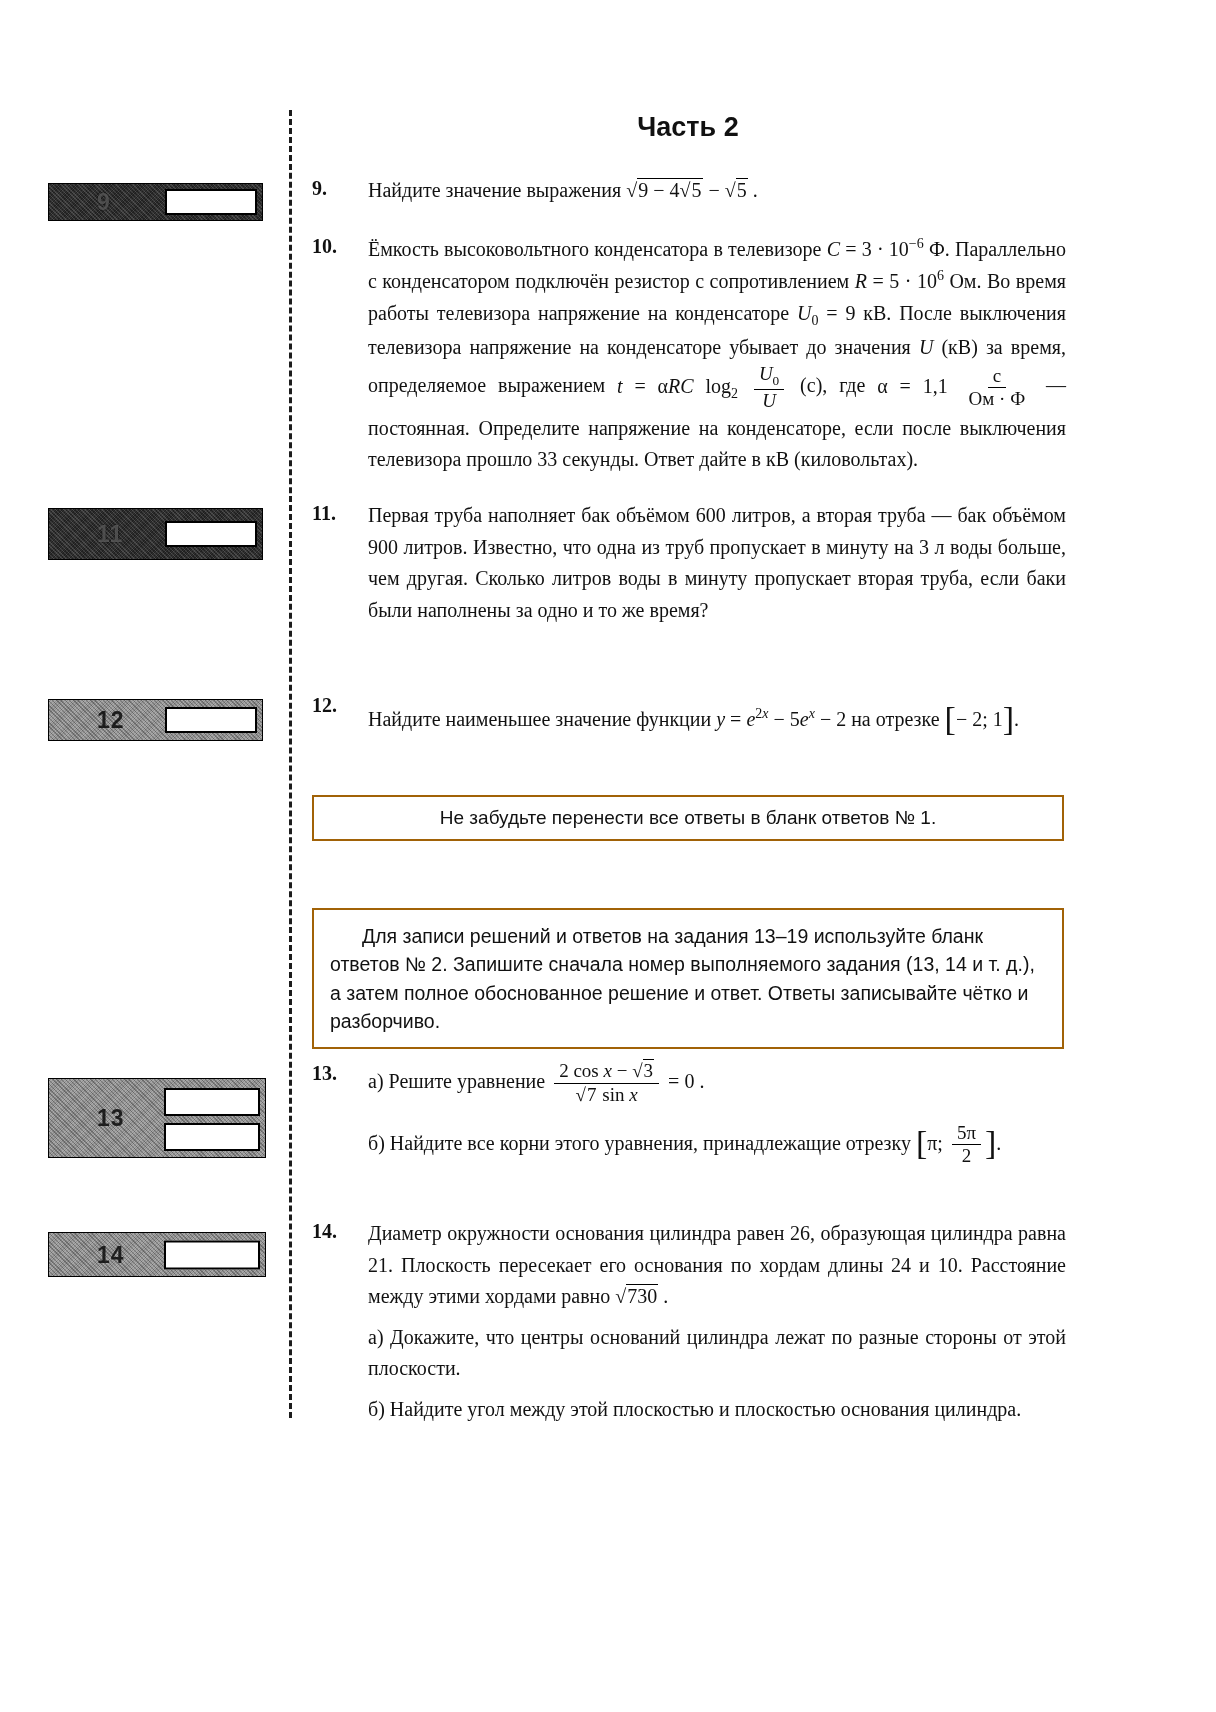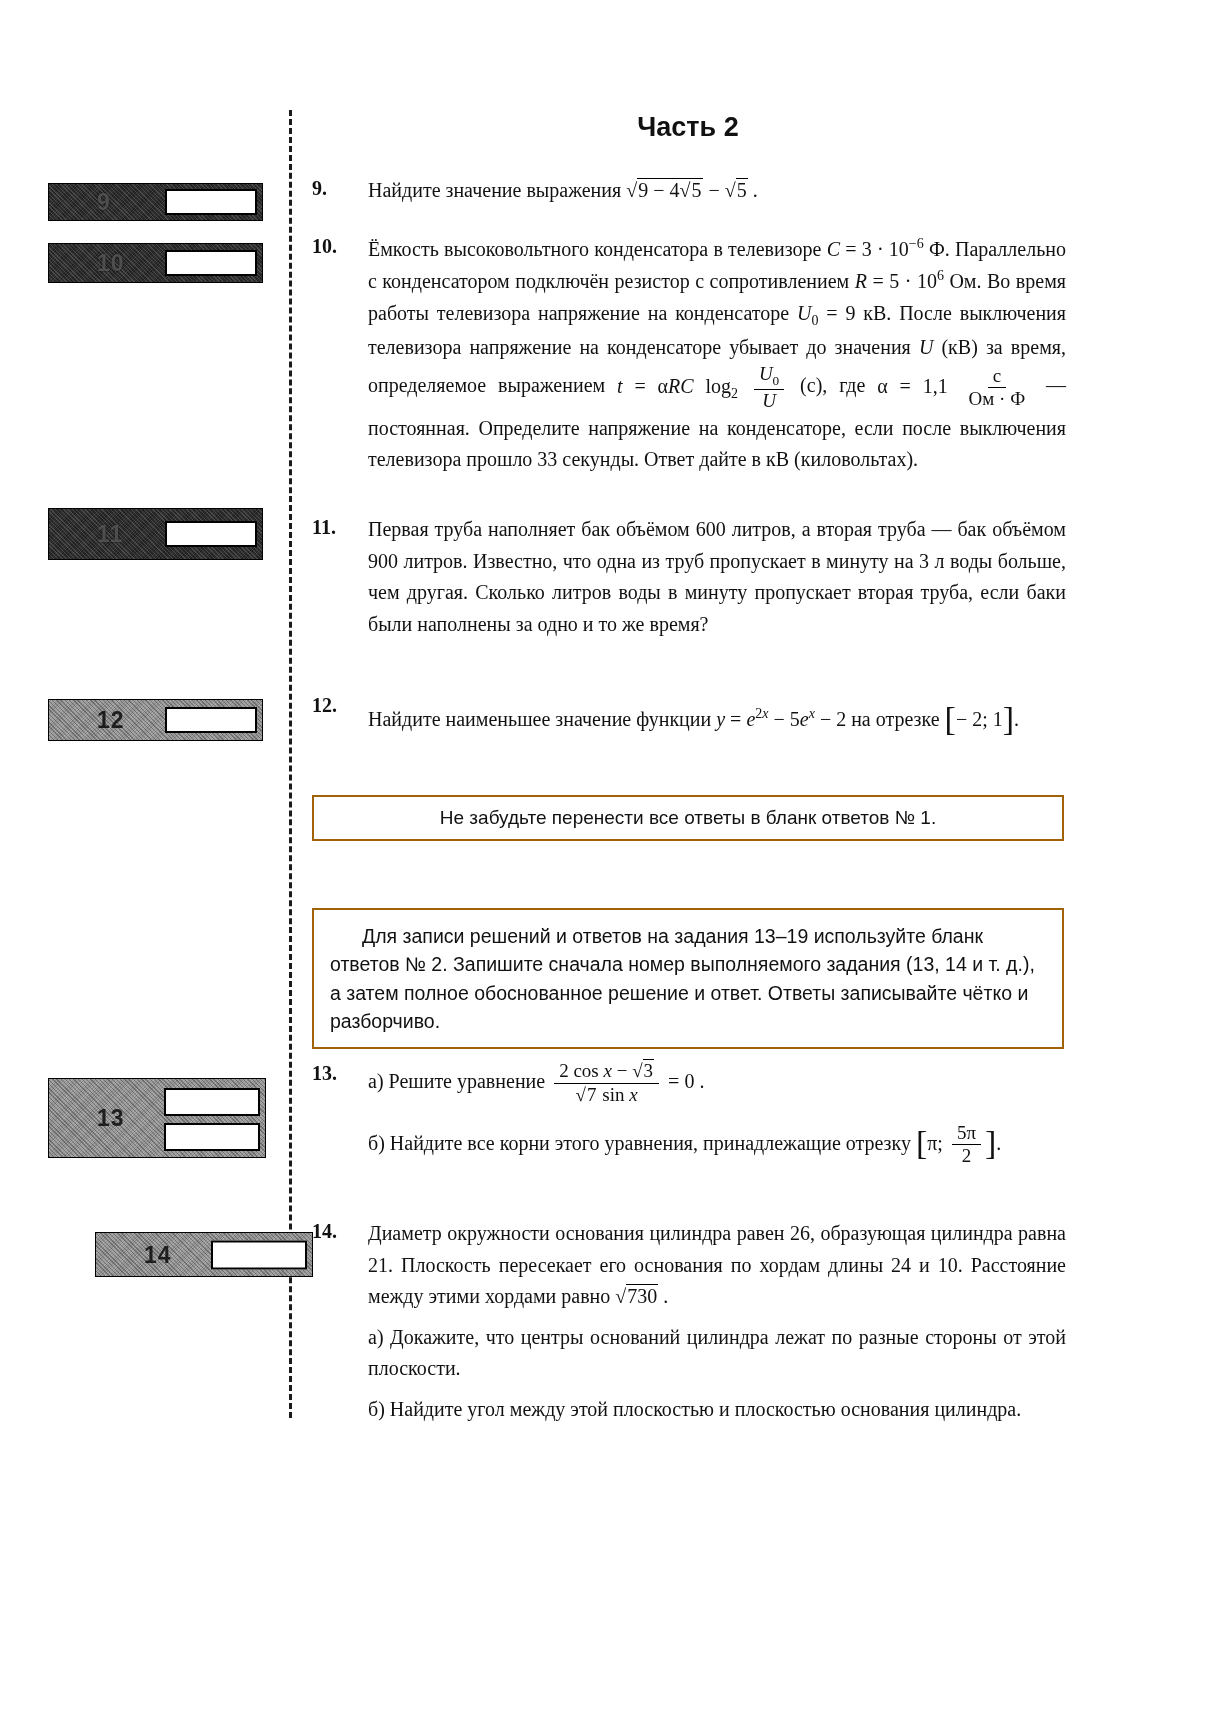--- a/index.html
+++ b/index.html
@@ -34,21 +34,21 @@
     background-color:#8f8f8f;
     background-image:
       repeating-linear-gradient(45deg, rgba(0,0,0,0.28) 0 1px, transparent 1px 3px),
       repeating-linear-gradient(135deg, rgba(255,255,255,0.22) 0 1px, transparent 1px 2px);
   }
   .w9  { top:183px; height:38px; }
   .w10 { top:243px; height:40px; }
   .w11 { top:508px; height:52px; }
   .w12 { top:699px; height:42px; }
   .w13 { top:1078px; height:80px; width:218px; }
-  .w14 { top:1232px; height:45px; width:218px;margin-left:47px; }
+  .w14 { top:1232px; height:45px; width:218px; }
 
   .wnum {
     position:absolute; left:48px; top:50%; transform:translateY(-50%);
     font-family:"Liberation Sans", sans-serif;
     font-weight:bold; font-size:23px; letter-spacing:1px;
   }
   .dark .wnum  { color:rgba(130,130,130,0.55); text-shadow:0 0 2px rgba(0,0,0,0.8); }
   .light .wnum { color:rgba(10,10,10,0.85); }
   .w13 .wnum { top:50%; }
 
@@ -63,21 +63,21 @@
   
   .title {
     position:absolute; left:310px; width:756px; top:112px;
     text-align:center; font-family:"Liberation Sans", sans-serif;
     font-weight:bold; font-size:27px;
   }
 
   .problem { position:absolute; left:310px; width:756px; }
   .pr9  { top:175px; }
   .pr10 { top:233px; }
-  .pr11 { top:514px; }
+  .pr11 { top:500px; }
   .pr12 { top:692px; }
   .pr13 { top:1060px; }
   .pr14 { top:1218px; }
 
   .pnum {
     position:absolute; left:2px; top:2px;
     font-weight:bold; font-size:20px;
   }
   .pbody {
     margin-left:58px; text-align:justify;
@@ -120,24 +120,20 @@
 <body>
 
 <div class="sheet">
 
   <div class="dash-line"></div>
 
   <div class="awidget dark w9">
     <span class="wnum">9</span>
     <span class="abox"></span>
   </div>
-  <div class="awidget dark w10">
-    <span class="wnum">10</span>
-    <span class="abox"></span>
-  </div>
   <div class="awidget dark w11">
     <span class="wnum">11</span>
     <span class="abox"></span>
   </div>
   <div class="awidget light w12">
     <span class="wnum">12</span>
     <span class="abox"></span>
   </div>
   <div class="awidget light w13">
     <span class="wnum">13</span>

